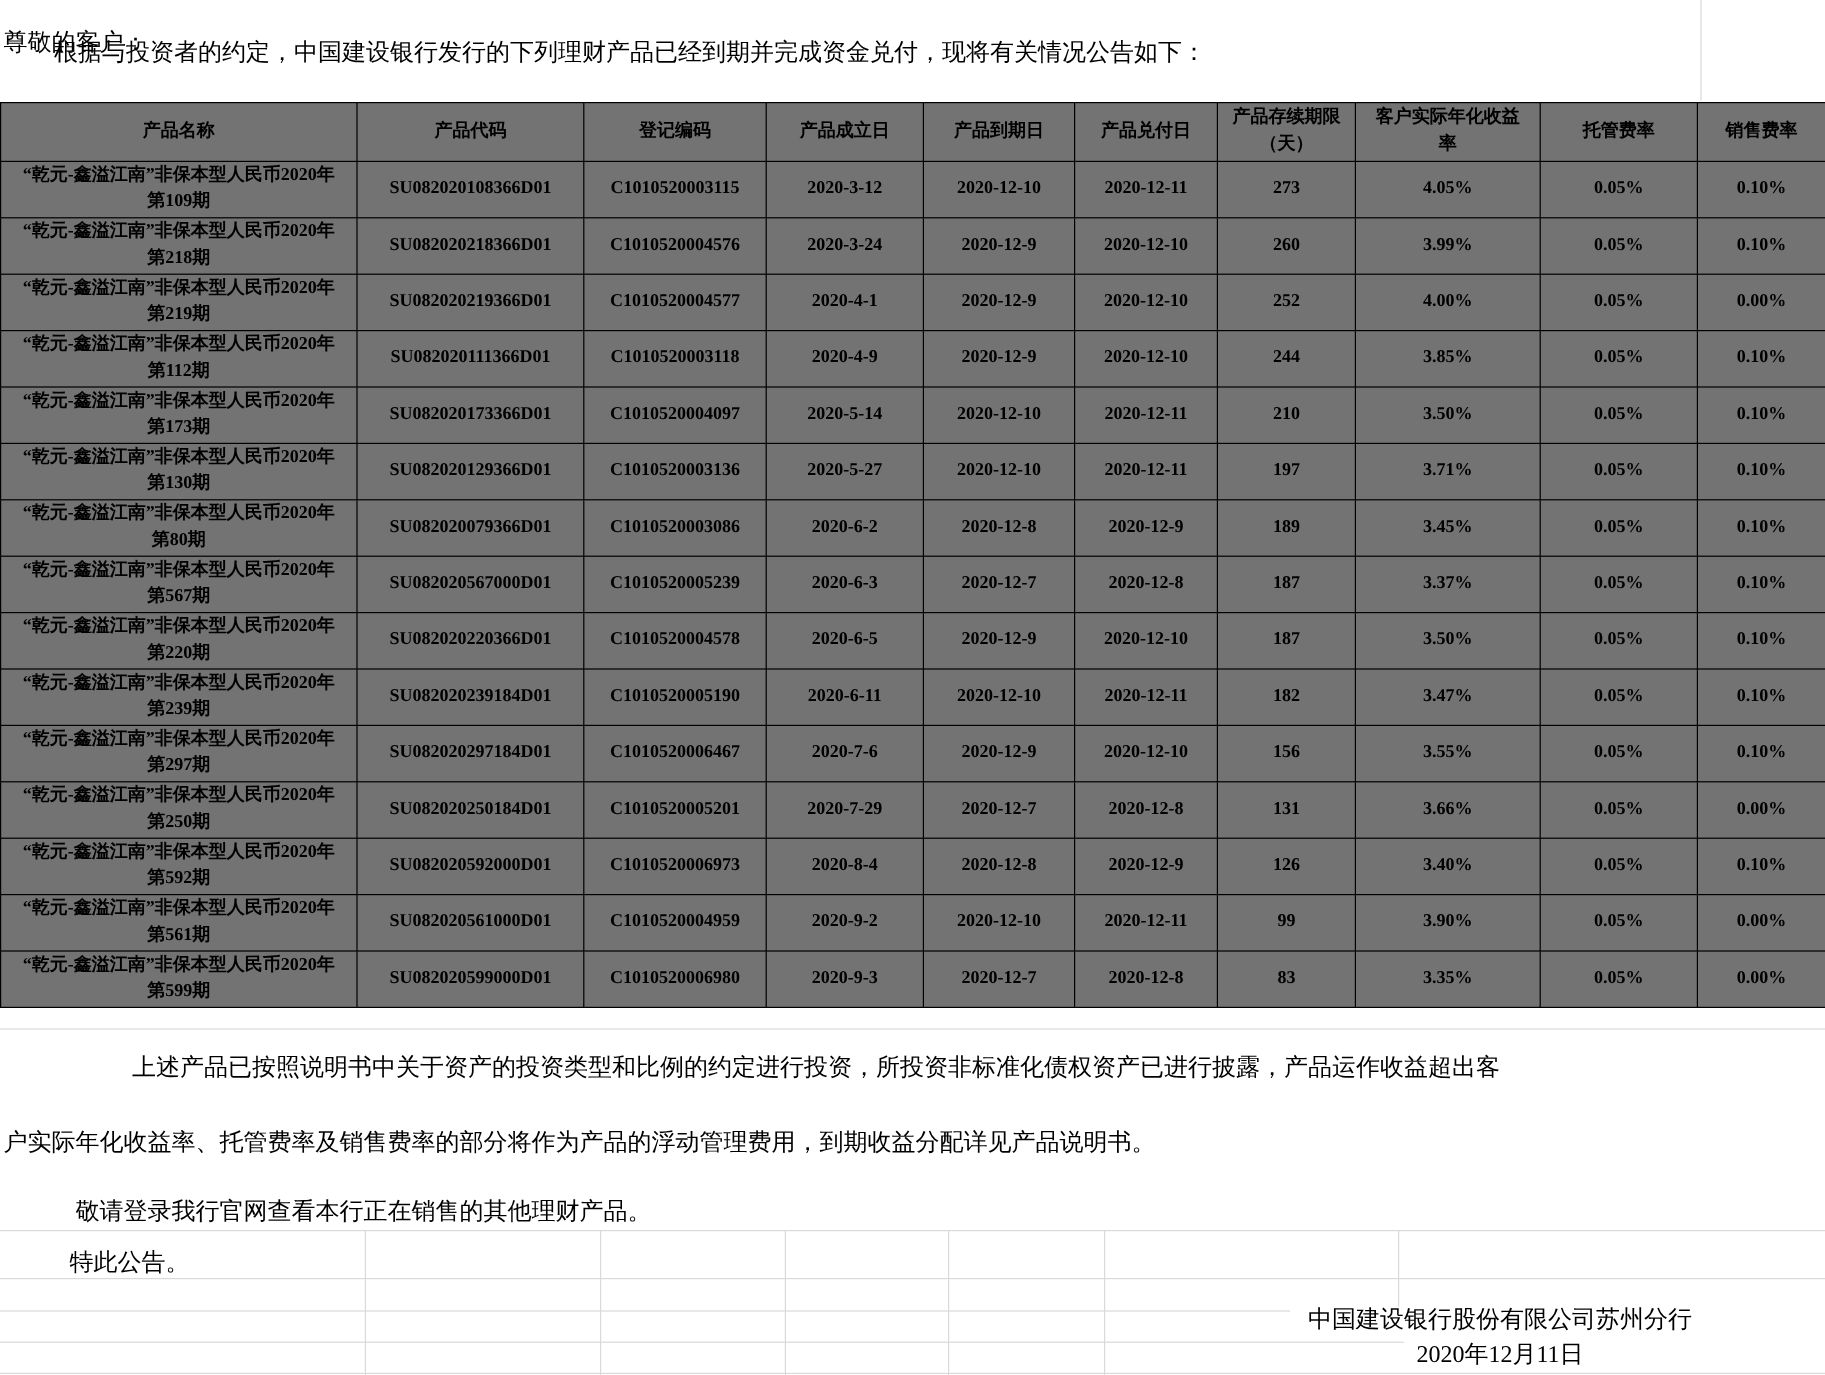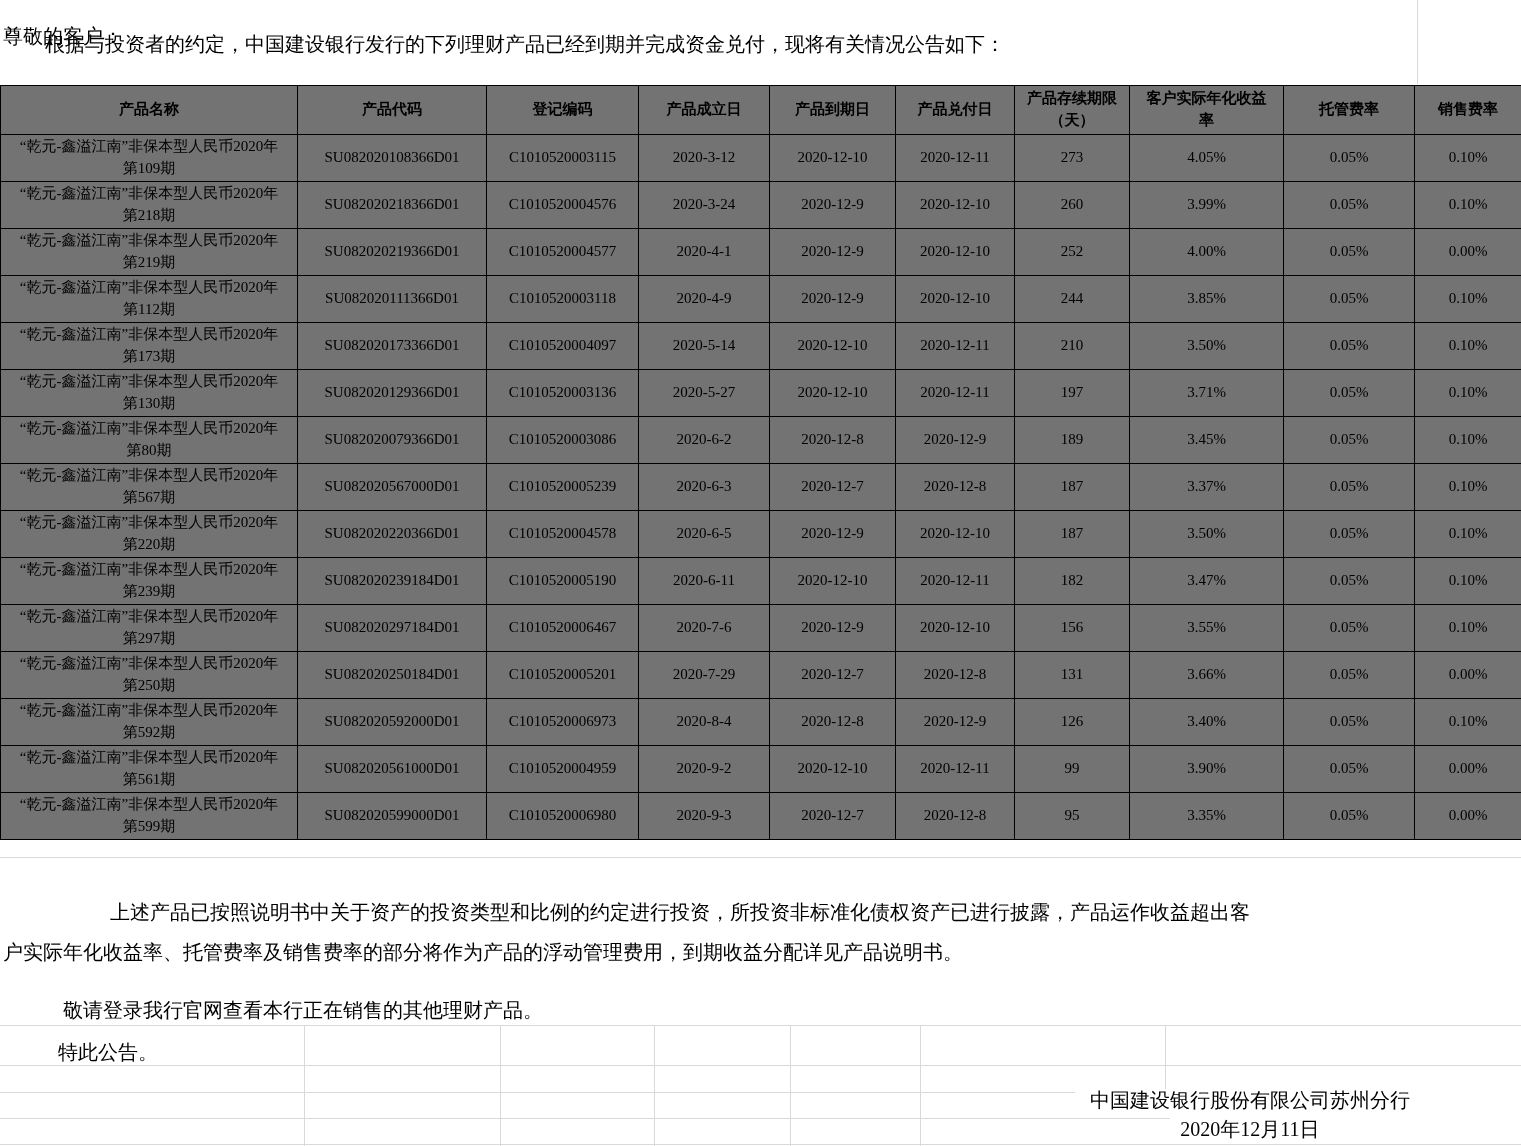--- a/index.html
+++ b/index.html
@@ -23,28 +23,28 @@
     position:absolute;top:85px;left:0;z-index:1;
     width:1521px;border-collapse:collapse;table-layout:fixed;
     background:#737373;
   }
   table.products th,table.products td{
     border:1px solid #000;
     font-size:15px;line-height:1.45;
     overflow:hidden;
   }
   table.products thead tr{height:49px;}
-  table.products tbody tr{height:47px;}
+  table.products tbody tr{height:47px;font-weight:bold;}
   table.products th{font-weight:bold;text-align:center;padding:0 12px;vertical-align:middle;}
   table.products td{text-align:center;vertical-align:middle;padding:0 2px;}
   td.c-name{text-align:left;padding:2px 2px 2px 3px;}
   td.c-code,td.c-reg{text-align:left;padding-left:4px;}
 
   .note{position:absolute;z-index:2;font-size:20px;line-height:23px;white-space:nowrap;}
-  .note-0{top:901px;left:110px;}
+  .note-0{top:879px;left:110px;}
   .note-1{top:941px;left:3px;}
   .note-2{top:999px;left:63px;}
   .note-3{top:1041px;left:58px;}
 
   .signature{position:absolute;top:1089px;right:111px;z-index:2;text-align:center;font-size:20px;line-height:22px;white-space:nowrap;margin-left:39px;}
   .signature .sig-date{margin-top:7px;text-align:center;}
 </style>
 </head>
 <body>
 
@@ -277,21 +277,21 @@
       <td>0.00%</td>
     </tr>
 
     <tr>
       <td class="c-name"><span>“乾元-鑫溢江南”非保本型人民币2020年</span><br><span>第599期</span></td>
       <td class="c-code">SU082020599000D01</td>
       <td class="c-reg">C1010520006980</td>
       <td>2020-9-3</td>
       <td>2020-12-7</td>
       <td>2020-12-8</td>
-      <td>95</td>
+      <td>83</td>
       <td>3.35%</td>
       <td>0.05%</td>
       <td>0.00%</td>
     </tr>
   </tbody>
   </table>
 
   <div class="note note-0">上述产品已按照说明书中关于资产的投资类型和比例的约定进行投资，所投资非标准化债权资产已进行披露，产品运作收益超出客</div>
   <div class="note note-1">户实际年化收益率、托管费率及销售费率的部分将作为产品的浮动管理费用，到期收益分配详见产品说明书。</div>
   <div class="note note-2">敬请登录我行官网查看本行正在销售的其他理财产品。</div>

